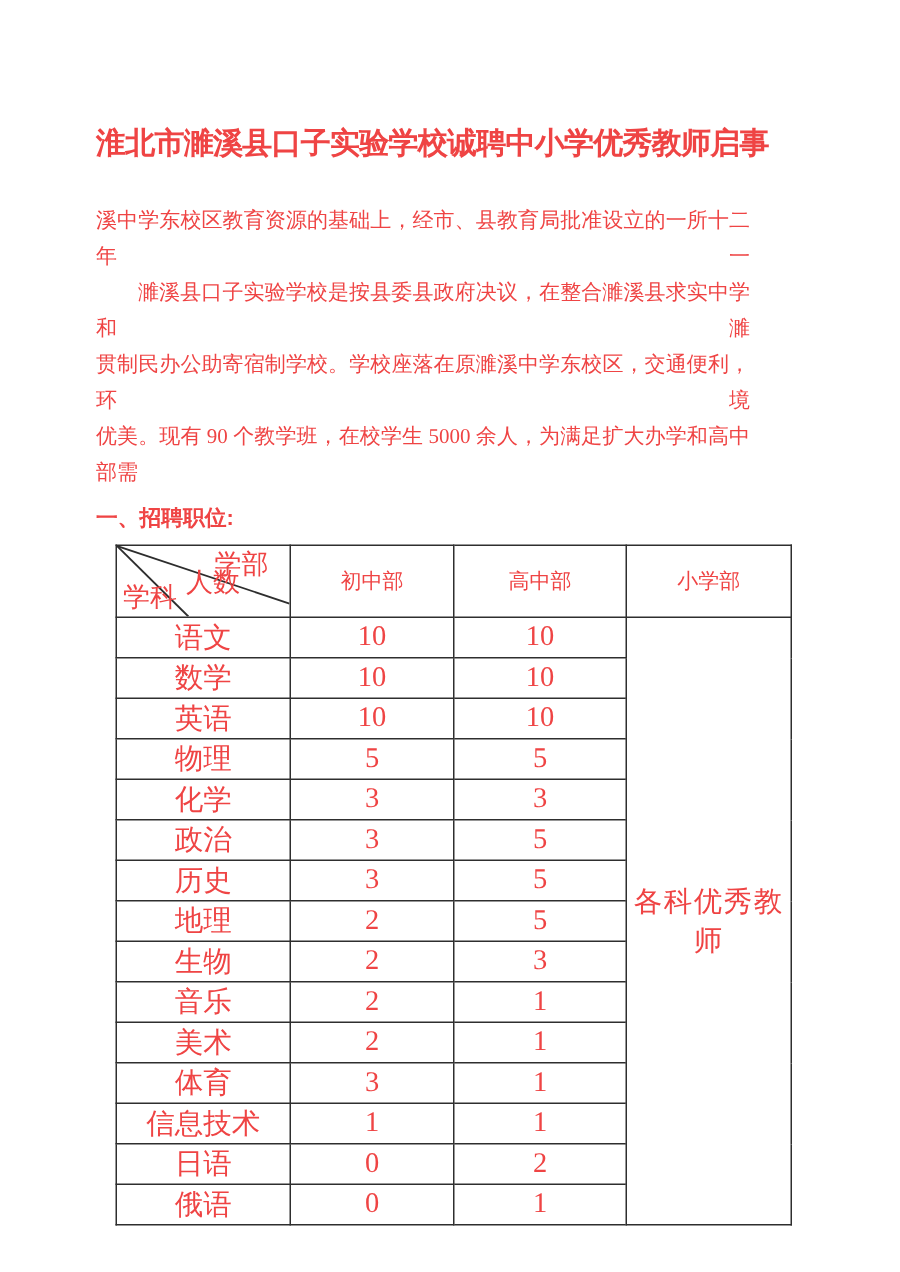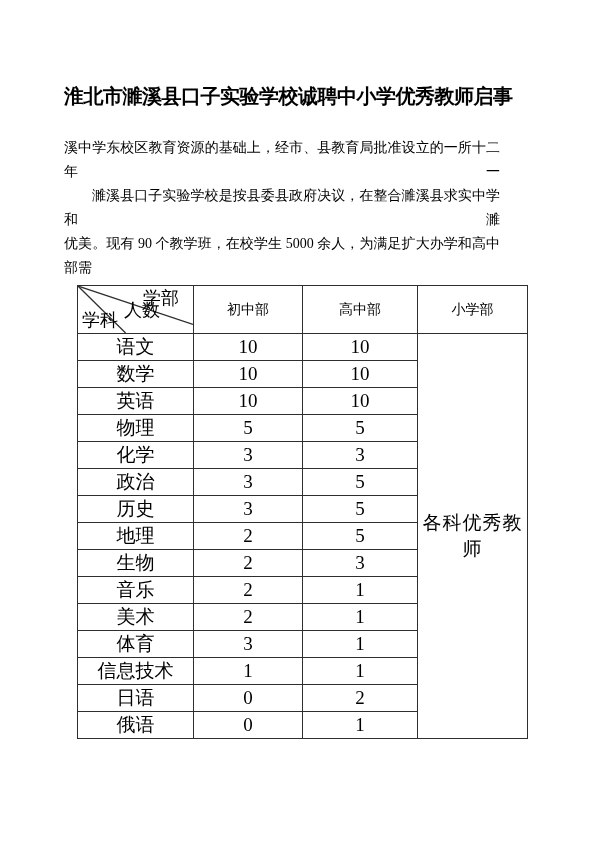--- a/index.html
+++ b/index.html
@@ -4,21 +4,21 @@
 <style>
   * { margin: 0; padding: 0; box-sizing: border-box; }
   html, body { background: #ffffff; }
   body { width: 600px; height: 848px; overflow: hidden; }
 
   .page {
     position: relative;
     width: 564px;
     height: 848px;
     background: #ffffff;
-    color: #000000;
+    color: #ef4444;
     padding: 84px 64px 0 64px;
     font-family: "Liberation Serif", "DejaVu Serif", serif;
   }
 
   .doc-title {
     text-align: center;
     font-family: "Liberation Sans", "DejaVu Sans", sans-serif;
     font-weight: bold;
     font-size: 20px;
     line-height: 24px;
@@ -80,23 +80,25 @@
 </head>
 <body>
 
 <div class="page">
 
   <h1 class="doc-title">淮北市濉溪县口子实验学校诚聘中小学优秀教师启事</h1>
 
   <div class="paragraph" id="paragraph">
       <div class="para-line">溪中学东校区教育资源的基础上，经市、县教育局批准设立的一所十二年一</div>
       <div class="para-line indent">濉溪县口子实验学校是按县委县政府决议，在整合濉溪县求实中学和濉</div>
+      <div class="para-line">贯制民办公助寄宿制学校。学校座落在原濉溪中学东校区，交通便利，环境</div>
       <div class="para-line">优美。现有 90 个教学班，在校学生 5000 余人，为满足扩大办学和高中部需</div>
     </div>
 
+  <div class="section-heading">一、招聘职位:</div>
 
   <table class="recruit">
     <colgroup>
       <col class="c1">
         <col class="c2">
         <col class="c3">
         <col class="c4">
     </colgroup>
     <thead>
       <tr>

